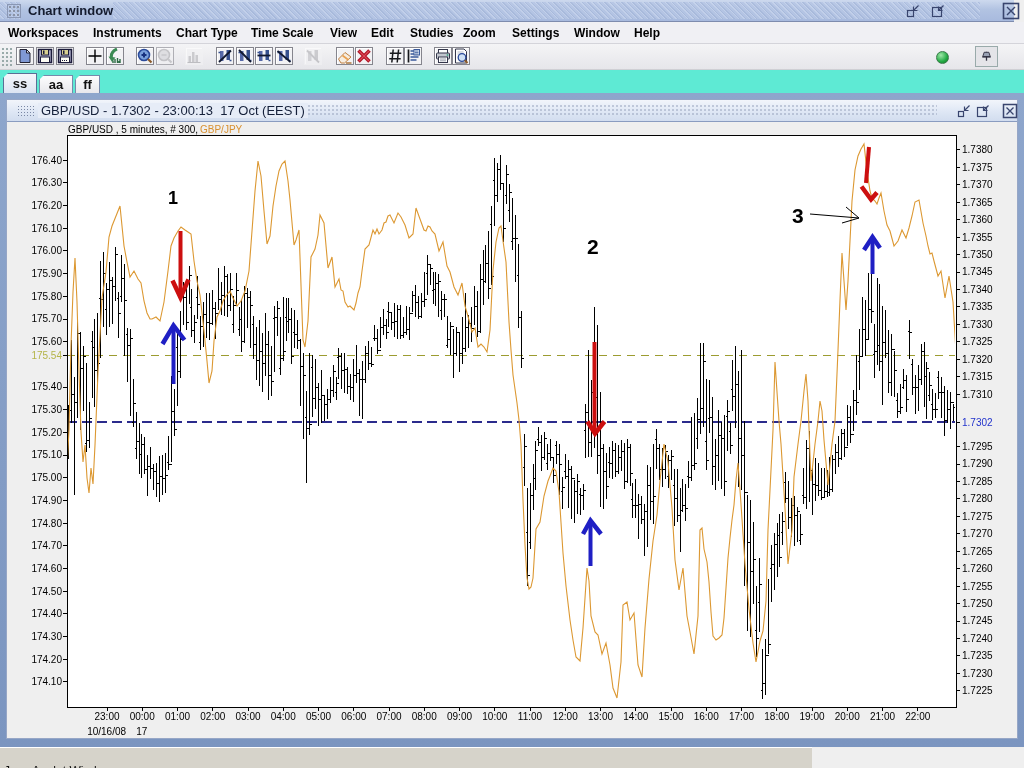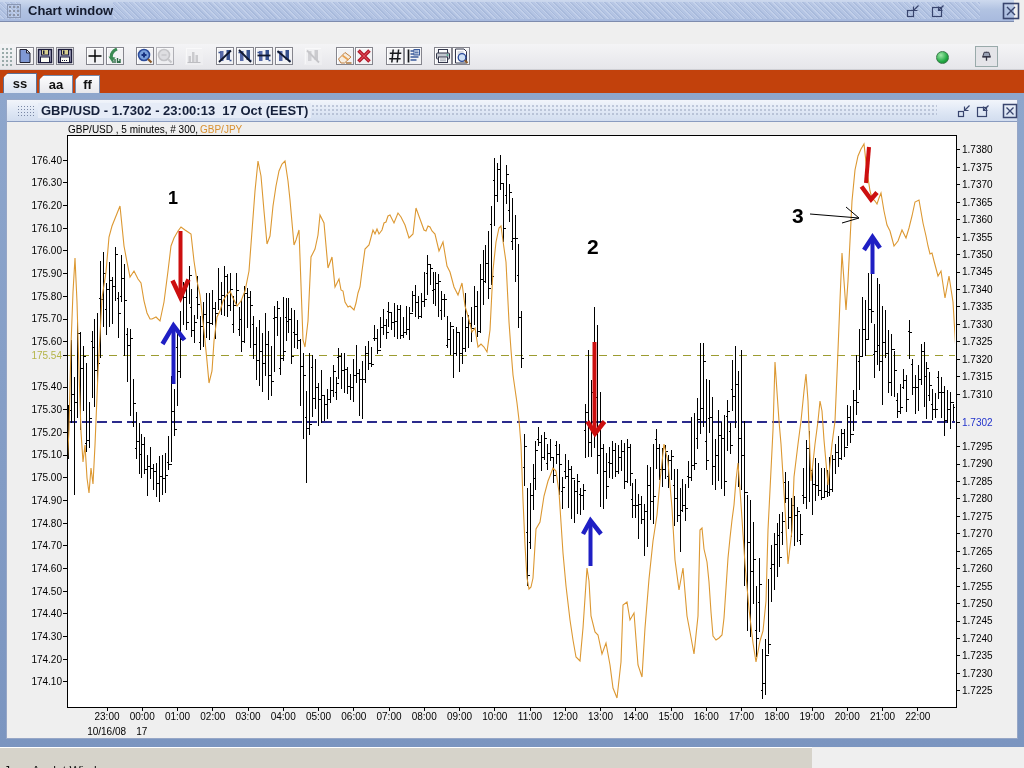--- a/index.html
+++ b/index.html
@@ -24,37 +24,37 @@
 #tool .grip{position:absolute;left:1px;top:3px;width:12px;height:20px;
  background-image:radial-gradient(#9aa 30%,transparent 36%);background-size:4px 4px}
 .tbtn{position:absolute;top:3px;width:18px;height:18px;border:1px solid #85858d;
  display:flex;align-items:center;justify-content:center;background:#f2f2f4;
  box-shadow:inset 1px 1px 0 #fff}
 #gdot{position:absolute;left:936px;top:51px;width:13px;height:13px;border-radius:50%;
  background:radial-gradient(circle at 35% 30%,#9fe8a8,#22aa44 60%,#117722);border:1px solid #3a7a4a}
 #pinb{position:absolute;left:975px;top:46px;width:23px;height:21px;border:1px solid #9aa;
  background:#e4e4e8;display:flex;align-items:center;justify-content:center}
 
-#tabs{position:absolute;left:0;top:70px;width:1024px;height:23px;background:#c2410c}
+#tabs{position:absolute;left:0;top:70px;width:1024px;height:23px;background:#5eead4}
 .tab{position:absolute;bottom:0;height:18px;border:1px solid #768aac;border-bottom:none;
  background:linear-gradient(180deg,#fdfdfe,#e8e8ec);font-weight:bold;font-size:13px;
  text-align:center;padding-top:1px;color:#111;
  clip-path:polygon(5px 0,100% 0,100% 100%,0 100%,0 5px)}
 .tab.sel{height:20px;background:linear-gradient(180deg,#f4f7fc,#dce4f2);border-color:#5a6f96;padding-top:2px}
 
 #desk{position:absolute;left:0;top:93px;width:1024px;height:654px;
  background:linear-gradient(180deg,#8ea6cc,#7b95c0)}
 #iframe{position:absolute;left:6px;top:6px;width:1012px;height:640px;background:#efefef;
  border:1px solid #96a6c6}
 #ititle{position:absolute;left:0;top:0;width:1010px;height:22px;
  background:linear-gradient(180deg,#f2f5fb 0%,#dde6f4 60%,#d2ddef 100%);
  border-bottom:1px solid #8a9cc0}
 #ititle .dots2{position:absolute;left:300px;right:80px;top:4px;bottom:4px;
  background-image:radial-gradient(#96a2bc 22%,transparent 28%);background-size:4px 4px}
-#ititle .ttl{position:absolute;left:31px;top:3px;font-weight:bold;font-size:13px;color:#15203a;
+#ititle .ttl{position:absolute;left:31px;top:3px;font-weight:normal;font-size:13px;color:#15203a;
  background:#e6ecf7;padding:0 3px}
 #ititle .ico{position:absolute;left:10px;top:5px;width:17px;height:13px;
  background-image:radial-gradient(#7a87a4 32%,transparent 38%);background-size:3px 3px}
 
 #status{position:absolute;left:0;top:747px;width:812px;height:21px;background:#d6d3ca;
  border-top:1px solid #fff;font-size:12px;color:#111;padding:16px 0 0 4px}
 </style></head><body>
 <div id="app">
  <div id="title">
   <div class="tex"></div>
@@ -67,20 +67,33 @@
         </svg></div>
   <div class="ctl" style="left:931px;top:4px"><svg width="14" height="14" viewBox="0 0 14 14">
           <rect x="1.5" y="3.5" width="9" height="9" fill="none" stroke="#39456e" stroke-width="1.2"></rect>
           <path d="M12.5 1.5l-5 5M7.5 2.5v4h4" stroke="#39456e" stroke-width="1.2" fill="none"></path>
         </svg></div>
   <div class="ctl" style="left:1002px;top:2px"><svg width="18" height="18" viewBox="0 0 18 18">
           <rect x="1.5" y="1.5" width="15" height="15" fill="none" stroke="#39456e" stroke-width="1.6"></rect>
           <path d="M5 5l8 8M13 5l-8 8" stroke="#39456e" stroke-width="1.4"></path>
         </svg></div>
  </div>
+ <div id="menu">
+      <span style="left:8px">Workspaces</span>
+      <span style="left:93px">Instruments</span>
+      <span style="left:176px">Chart Type</span>
+      <span style="left:251px">Time Scale</span>
+      <span style="left:330px">View</span>
+      <span style="left:371px">Edit</span>
+      <span style="left:410px">Studies</span>
+      <span style="left:463px">Zoom</span>
+      <span style="left:512px">Settings</span>
+      <span style="left:574px">Window</span>
+      <span style="left:634px">Help</span>
+    </div>
  <div id="tool">
       <div class="grip"></div>
       <div class="tbtn" style="left:16px;">
         <svg width="16" height="16" viewBox="0 0 16 16">
           <path d="M3 1.5h6.5L13 5v9.5H3z" fill="#8099d4" stroke="#223"></path>
           <path d="M9.5 1.5L13 5H9.5z" fill="#dde6f4" stroke="#223"></path>
         </svg>
       </div>
       <div class="tbtn" style="left:36px;">
         <svg width="16" height="16" viewBox="0 0 16 16">

